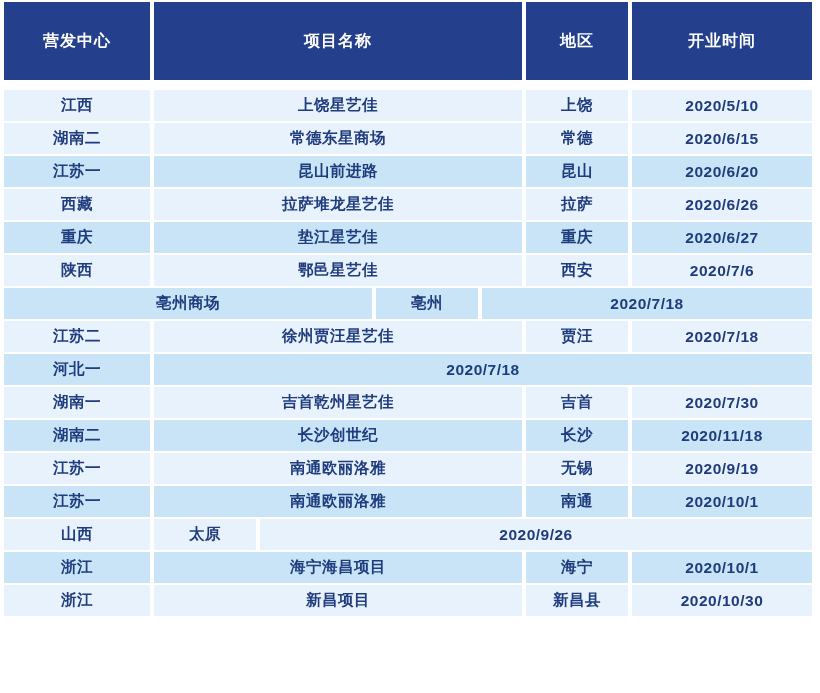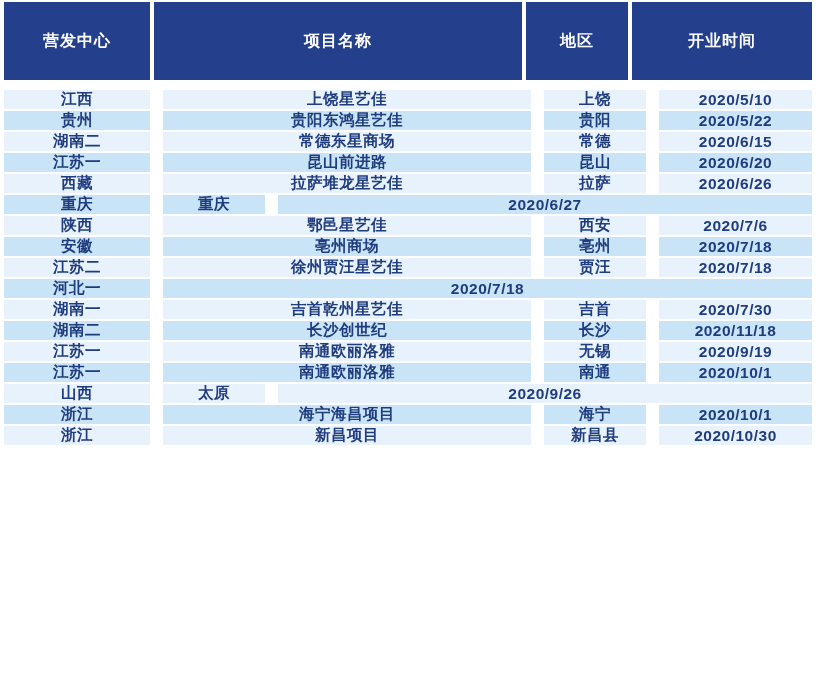--- a/index.html
+++ b/index.html
@@ -38,22 +38,22 @@
     font-size: 16px;
     letter-spacing: 1px;
   }
   .tbody {
     display: flex;
     flex-direction: column;
     gap: 2px;
   }
   .row {
     display: flex;
-    gap: 13px;
-    height: 19px;
+    gap: 4px;
+    height: 31px;
     flex: none;
   }
   .row.light .cell { background: var(--row-light); }
   .row.dark  .cell { background: var(--row-dark); }
   .cell {
     display: flex;
     align-items: center;
     justify-content: center;
     color: var(--cell-text);
     font-weight: bold;
@@ -80,26 +80,20 @@
   </div>
 
   <div class="tbody">
   <div class="row light">
     <div class="cell c1">江西</div>
     <div class="cell c2">上饶星艺佳</div>
     <div class="cell c3">上饶</div>
     <div class="cell c4">2020/5/10</div>
   </div>
 
-  <div class="row dark">
-    <div class="cell c1">贵州</div>
-    <div class="cell c2">贵阳东鸿星艺佳</div>
-    <div class="cell c3">贵阳</div>
-    <div class="cell c4">2020/5/22</div>
-  </div>
 
   <div class="row light">
     <div class="cell c1">湖南二</div>
     <div class="cell c2">常德东星商场</div>
     <div class="cell c3">常德</div>
     <div class="cell c4">2020/6/15</div>
   </div>
 
   <div class="row dark">
     <div class="cell c1">江苏一</div>
@@ -110,33 +104,33 @@
 
   <div class="row light">
     <div class="cell c1">西藏</div>
     <div class="cell c2">拉萨堆龙星艺佳</div>
     <div class="cell c3">拉萨</div>
     <div class="cell c4">2020/6/26</div>
   </div>
 
   <div class="row dark">
     <div class="cell c1">重庆</div>
+    <div class="cell c2">垫江星艺佳</div>
     <div class="cell c3">重庆</div>
     <div class="cell c4">2020/6/27</div>
   </div>
 
   <div class="row light">
     <div class="cell c1">陕西</div>
     <div class="cell c2">鄂邑星艺佳</div>
     <div class="cell c3">西安</div>
     <div class="cell c4">2020/7/6</div>
   </div>
 
   <div class="row dark">
-    <div class="cell c1">安徽</div>
     <div class="cell c2">亳州商场</div>
     <div class="cell c3">亳州</div>
     <div class="cell c4">2020/7/18</div>
   </div>
 
   <div class="row light">
     <div class="cell c1">江苏二</div>
     <div class="cell c2">徐州贾汪星艺佳</div>
     <div class="cell c3">贾汪</div>
     <div class="cell c4">2020/7/18</div>

